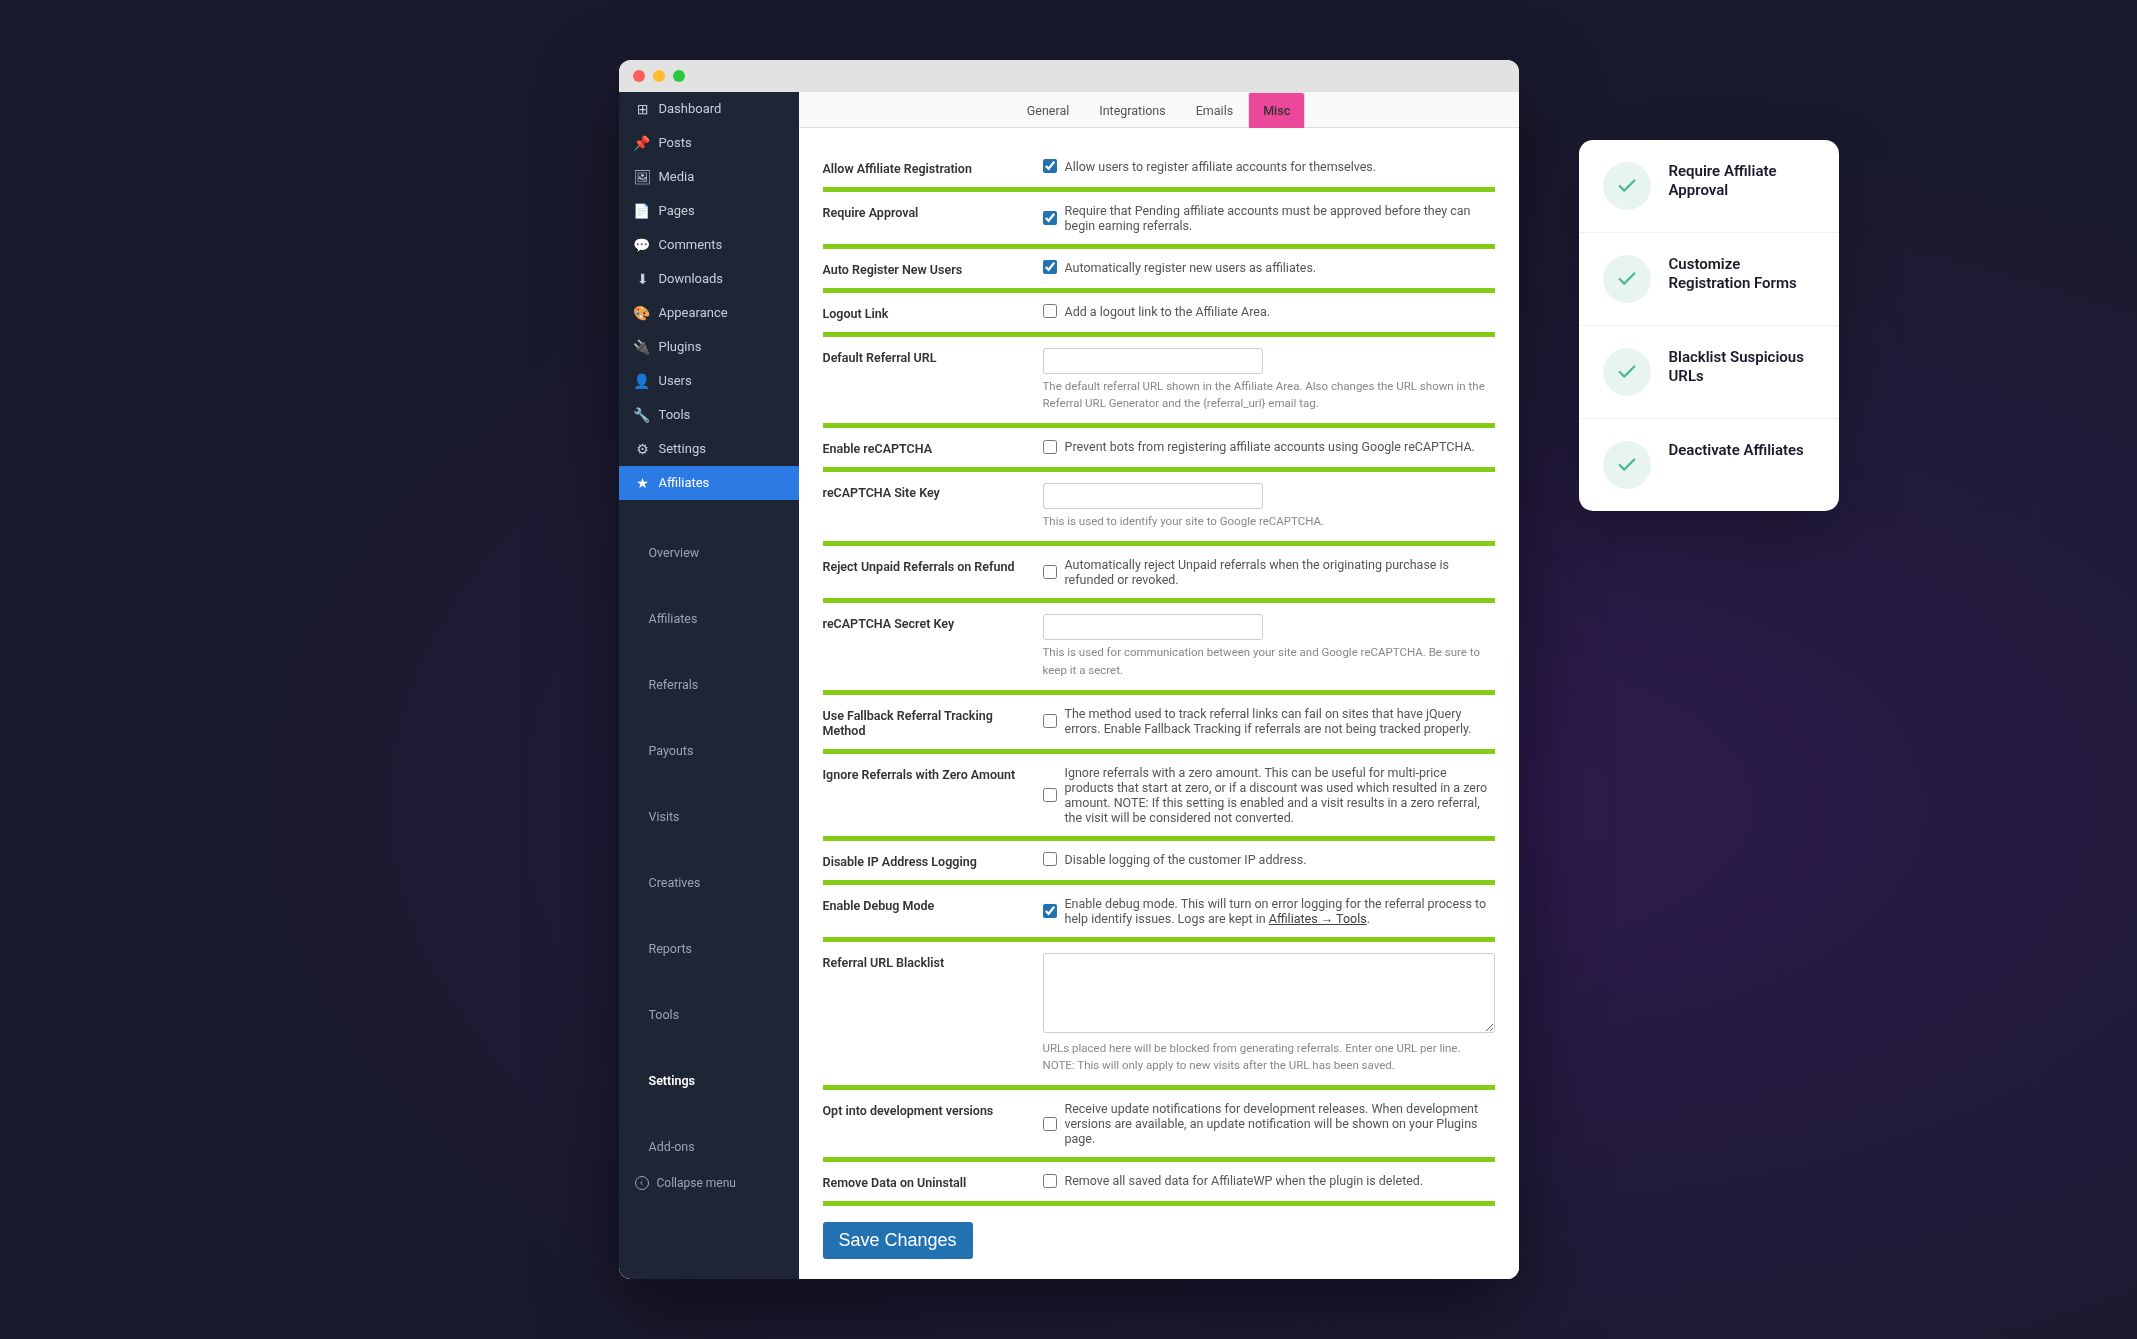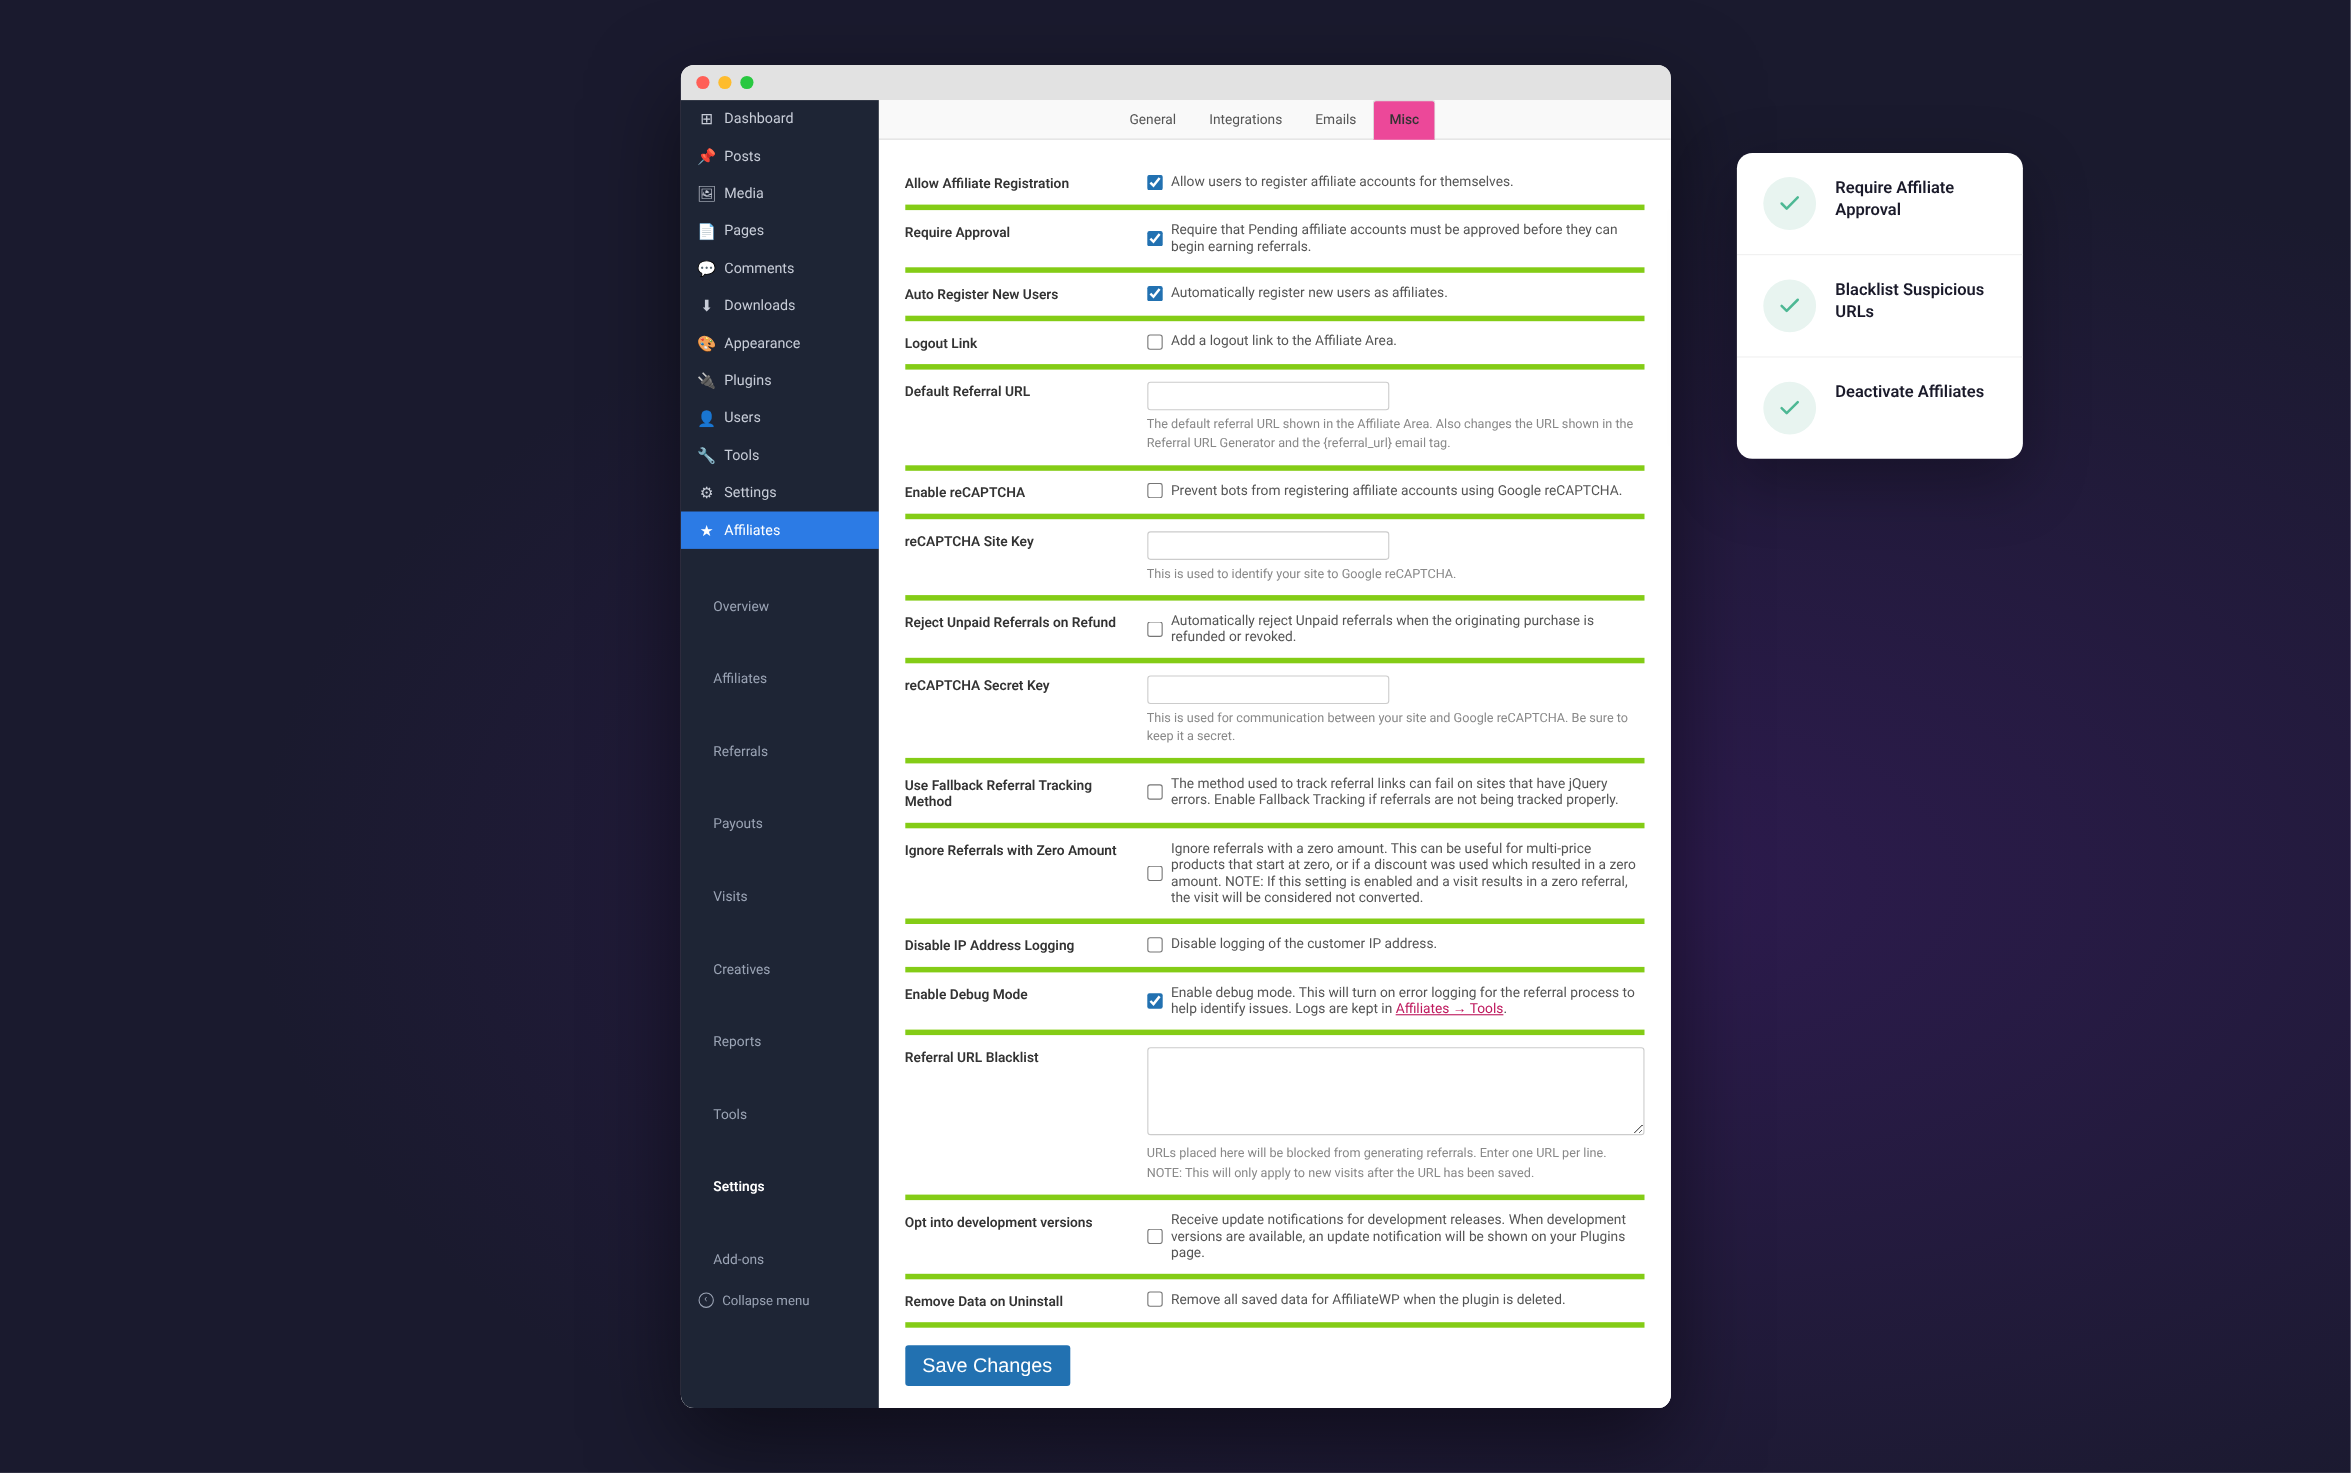--- a/index.html
+++ b/index.html
@@ -231,21 +231,21 @@
       color: white;
       border: none;
       padding: 8px 16px;
       border-radius: 3px;
       font-size: 18px;
       cursor: pointer;
       margin-top: 16px;
     }
 
     .link-blue {
-      color: #be185d;
+      color: #404040;
       text-decoration: underline;
     }
 
     
     .feature-cards {
       position: absolute;
       right: -320px;
       top: 80px;
       width: 260px;
       background: white;
@@ -613,20 +613,28 @@
   <div class="feature-cards">
     <div class="feature-card">
       <div class="feature-check-icon">
         <svg viewBox="0 0 24 24" fill="none" stroke="#4db894" stroke-width="2.5" stroke-linecap="round" stroke-linejoin="round">
           <polyline points="20 6 9 17 4 12"></polyline>
         </svg>
       </div>
       <div class="feature-card-text">Require Affiliate Approval</div>
     </div>
 
+    <div class="feature-card">
+      <div class="feature-check-icon">
+        <svg viewBox="0 0 24 24" fill="none" stroke="#4db894" stroke-width="2.5" stroke-linecap="round" stroke-linejoin="round">
+          <polyline points="20 6 9 17 4 12"></polyline>
+        </svg>
+      </div>
+      <div class="feature-card-text">Customize Registration Forms</div>
+    </div>
 
     <div class="feature-card">
       <div class="feature-check-icon">
         <svg viewBox="0 0 24 24" fill="none" stroke="#4db894" stroke-width="2.5" stroke-linecap="round" stroke-linejoin="round">
           <polyline points="20 6 9 17 4 12"></polyline>
         </svg>
       </div>
       <div class="feature-card-text">Blacklist Suspicious URLs</div>
     </div>
 

